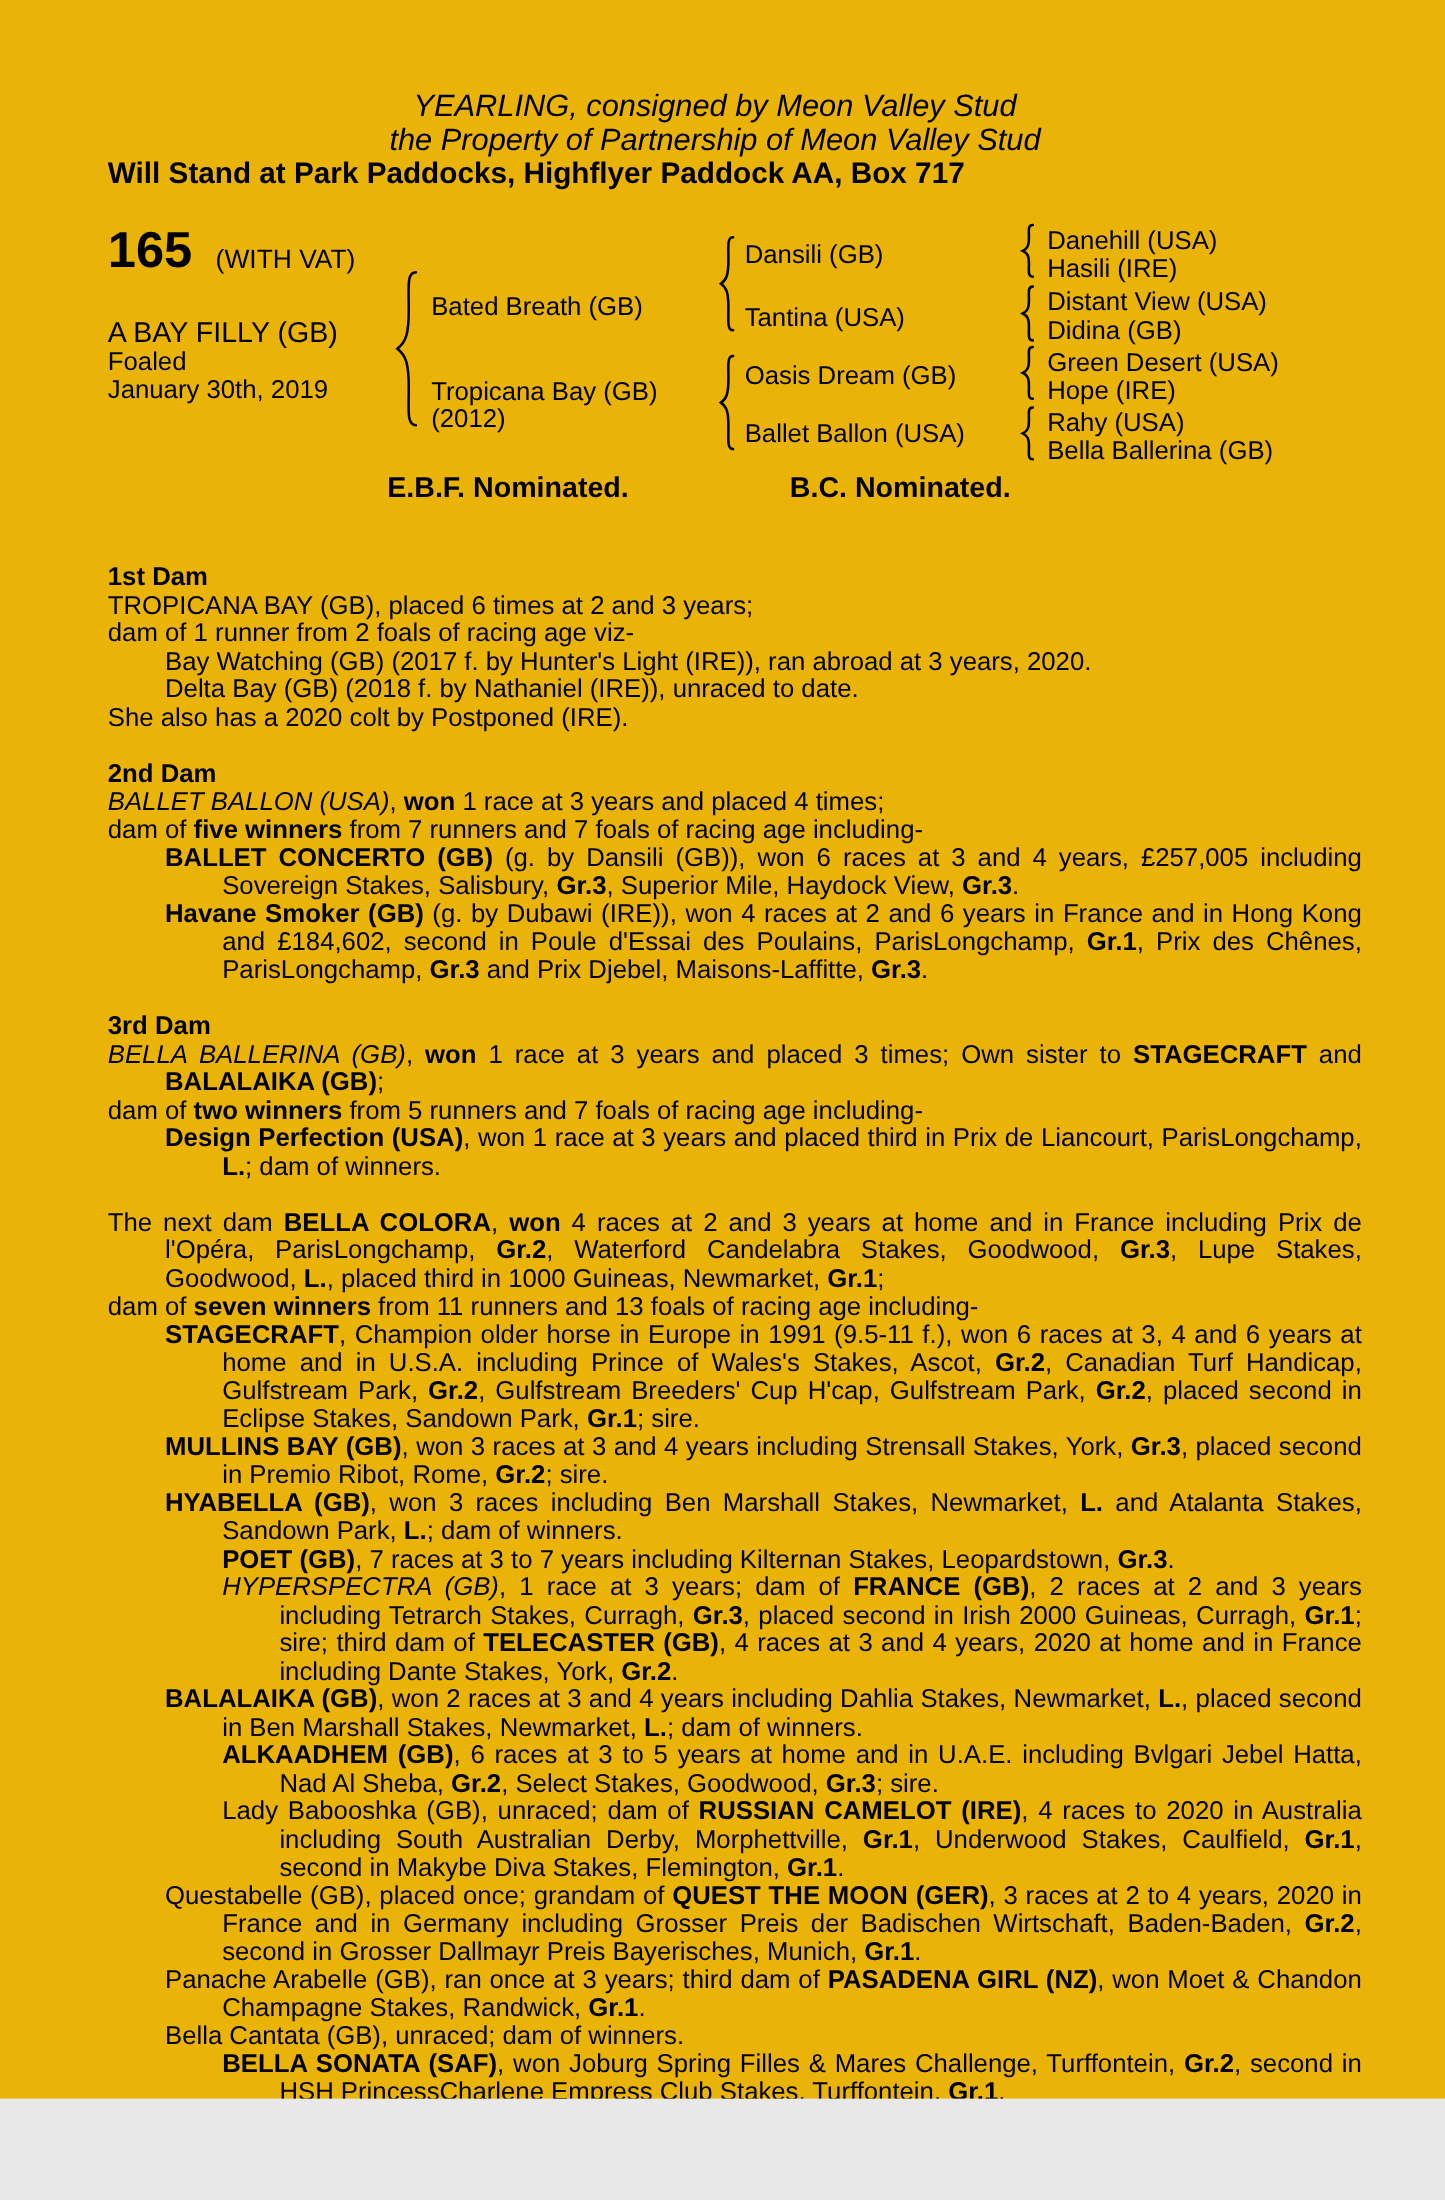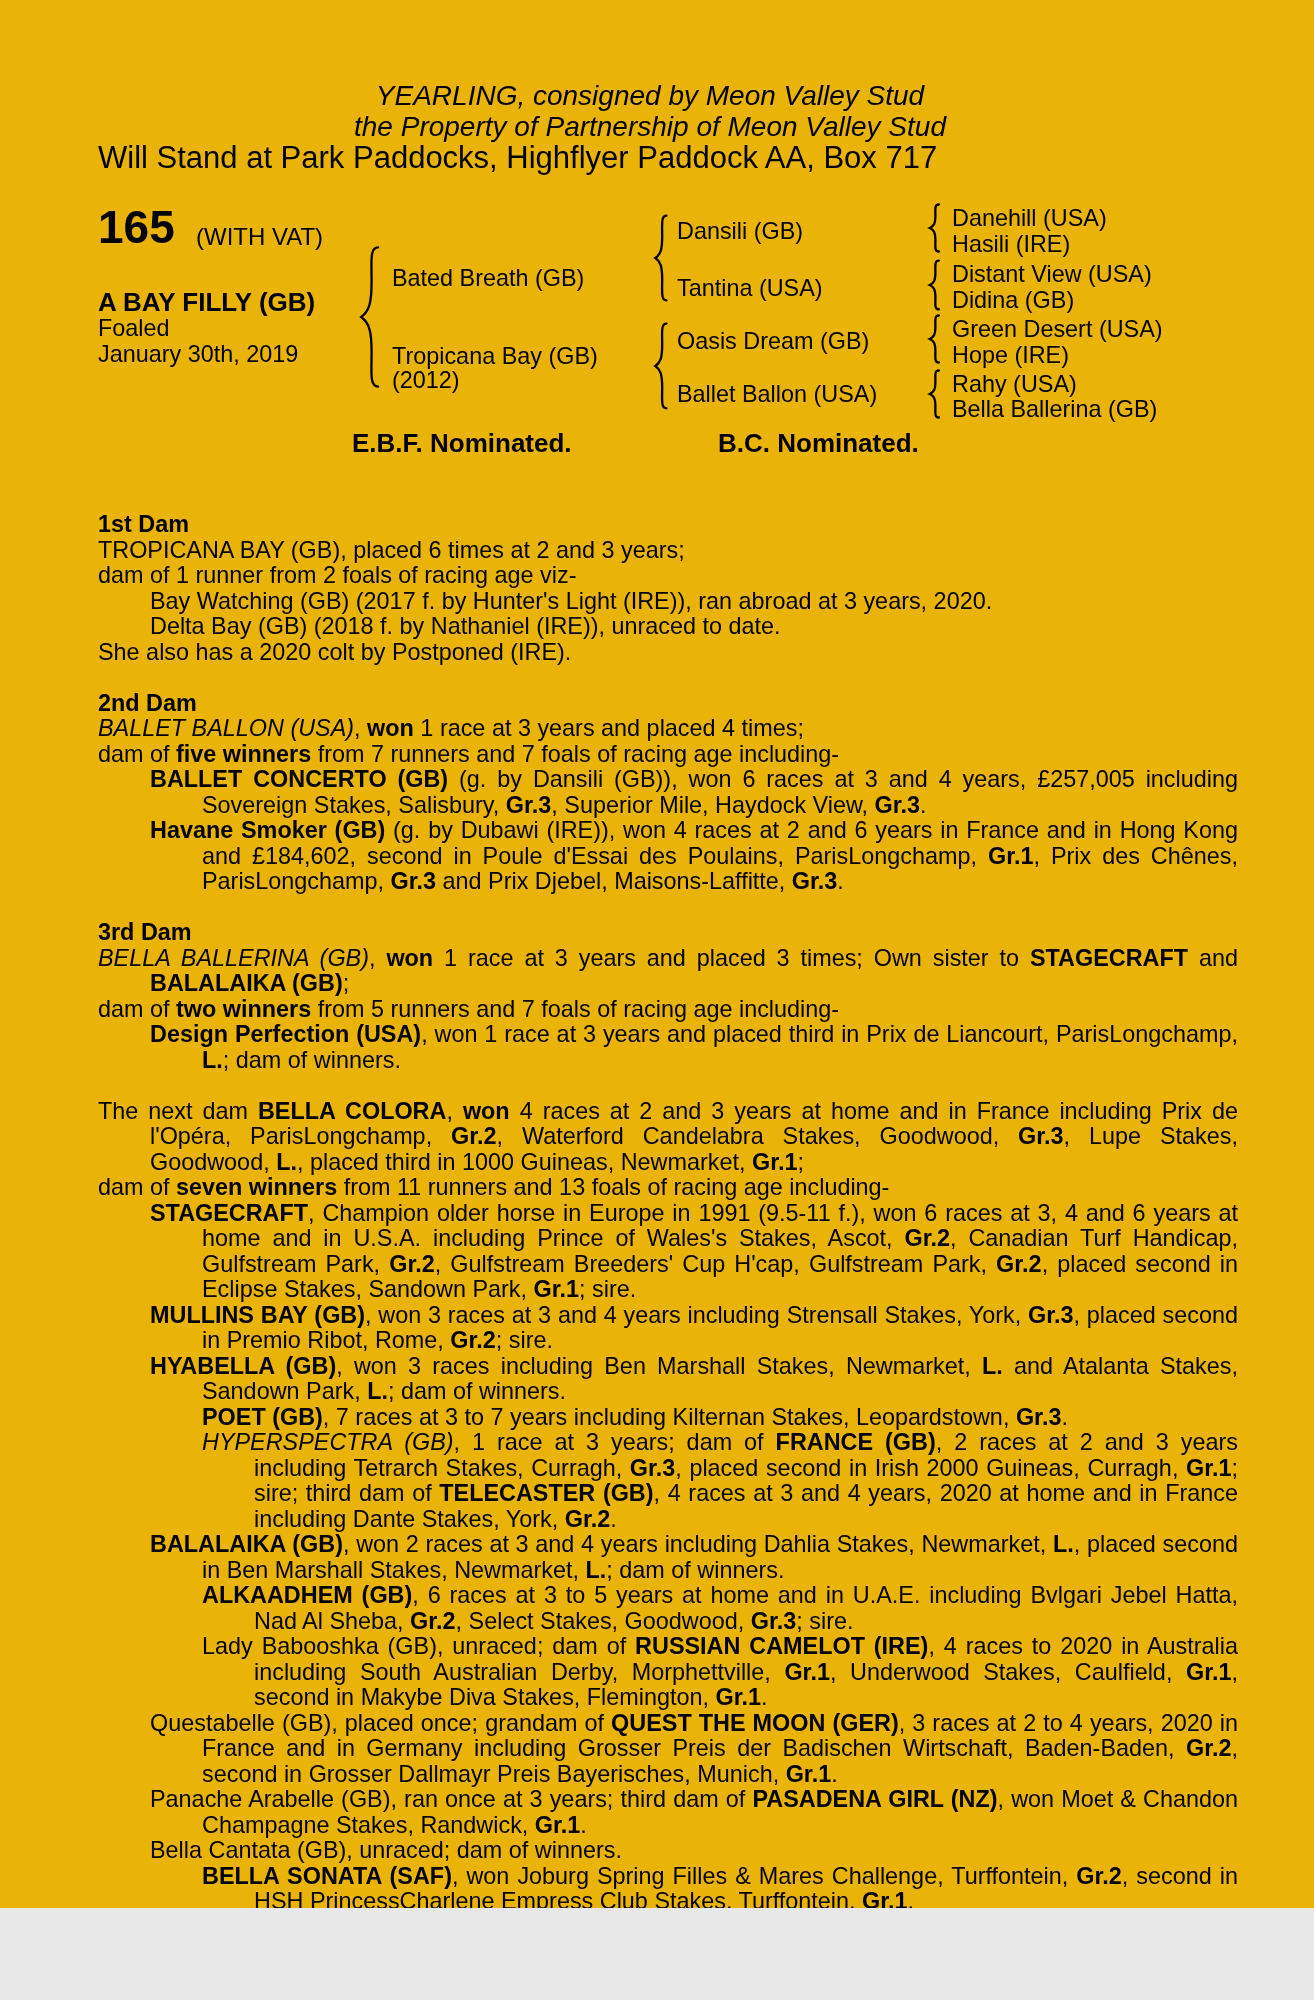--- a/index.html
+++ b/index.html
@@ -8,26 +8,26 @@
     background:#eab308; color:#000;
     font-family:"Liberation Sans","DejaVu Sans",sans-serif;
     overflow:hidden;
   }
   .abs { position:absolute; white-space:nowrap; line-height:1.08; }
 
   
   .hdr { position:absolute; left:98px; top:80px; width:1104px; }
   .hdr-line { line-height:31px; }
   .hdr-italic { font-style:italic; font-size:28px; text-align:center; }
-  .hdr-bold { font-weight:normal; font-size:31px; text-align:left; }
+  .hdr-bold { font-weight:bold; font-size:27px; text-align:left; }
 
   
   .lot-number { font-size:46px; font-weight:bold; }
   .vat { font-size:24px; }
-  .horse-name { font-size:26px; font-weight:bold; }
+  .horse-name { font-size:26px; font-weight:normal; }
   .ped-text { font-size:23.4px; }
 
   
   svg.brace { position:absolute; overflow:visible; }
   svg.brace path { stroke:#000; fill:none; stroke-width:2.3; vector-effect:non-scaling-stroke; stroke-linecap:round; }
 
   
   .nominated { font-size:26px; font-weight:bold; }
 
   

